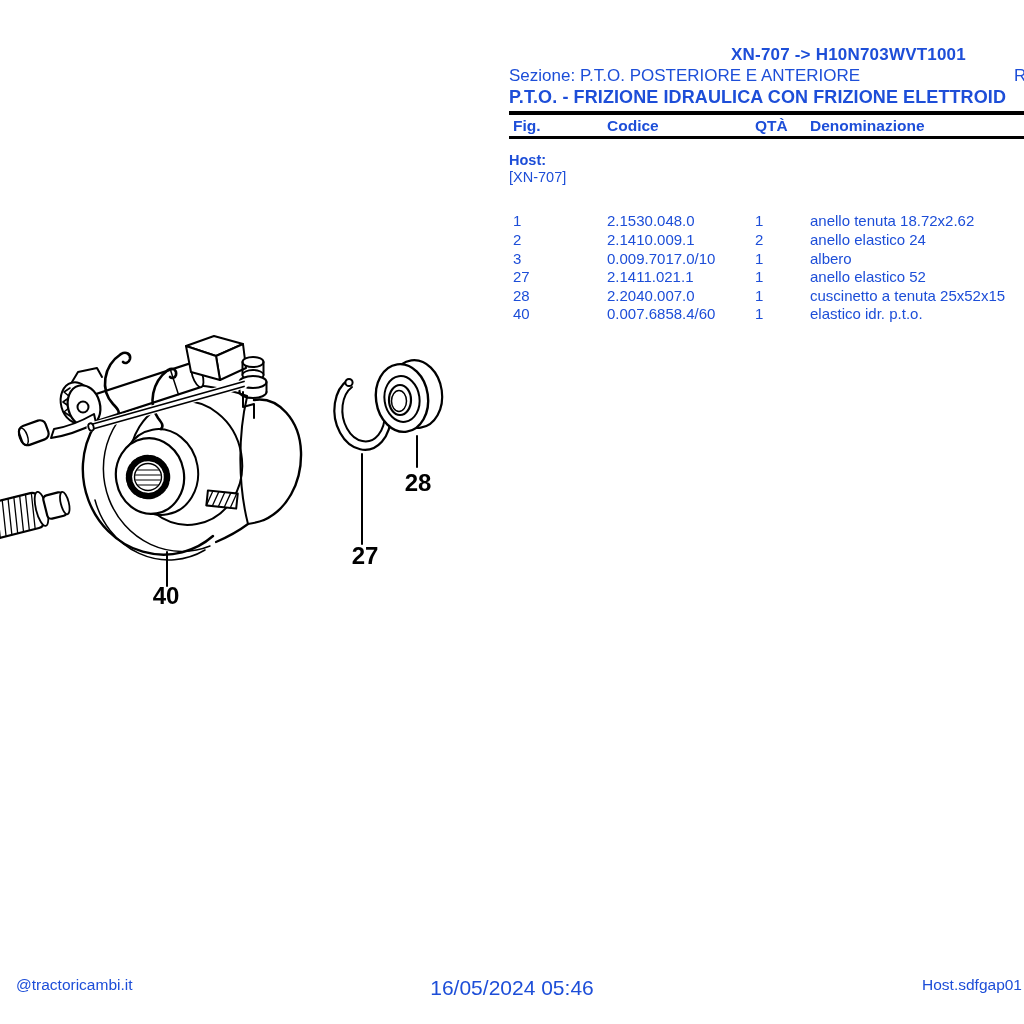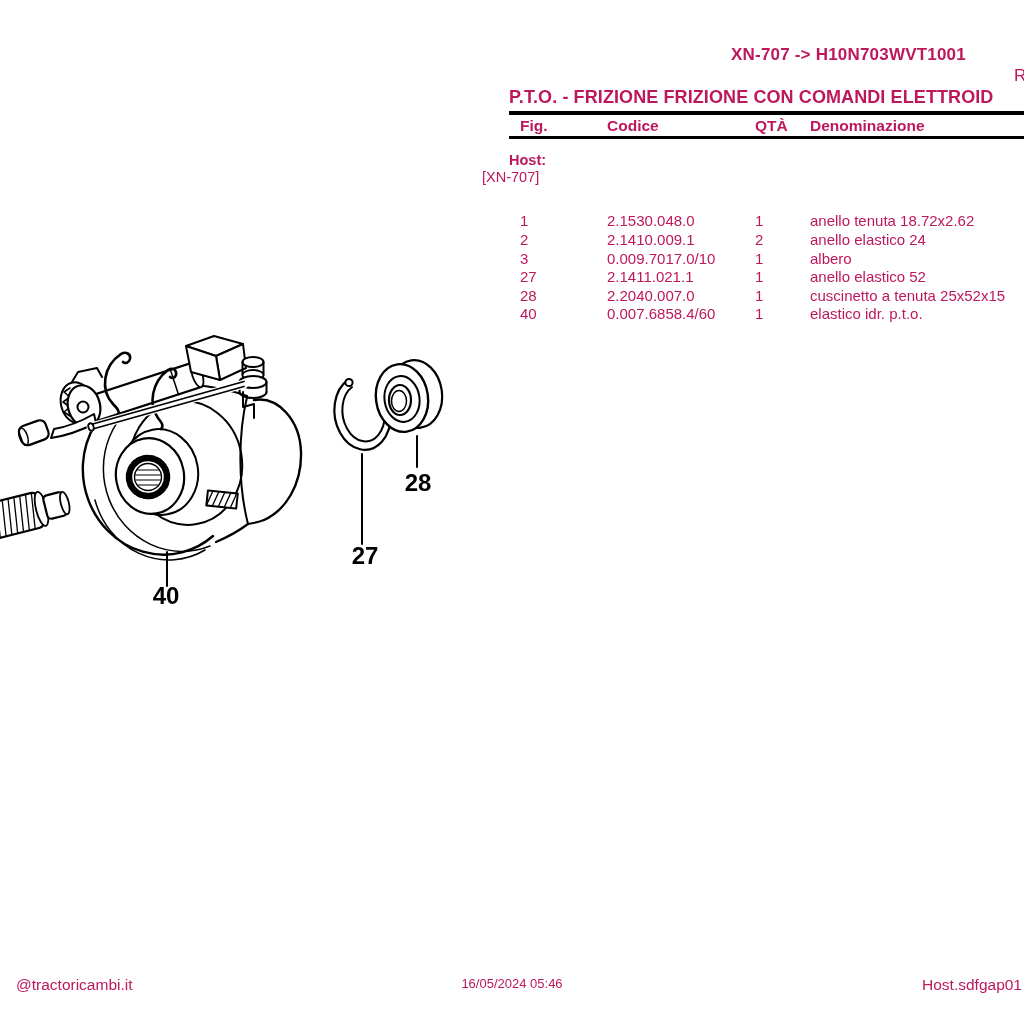--- a/index.html
+++ b/index.html
@@ -1,54 +1,55 @@
 <!DOCTYPE html>
 <html><head>
 <meta charset="utf-8">
 <style>
   html,body{margin:0;padding:0;background:#fff;}
   .page{
     position:relative;width:1024px;height:1024px;background:#fff;
-    font-family:"Liberation Sans",sans-serif;color:#be185d;overflow:hidden;
+    font-family:"Liberation Sans",sans-serif;color:#1d4ed8;overflow:hidden;
   }
   .abs{position:absolute;white-space:nowrap;}
   
   .model-code{left:731px;top:45px;font-size:17px;font-weight:bold;letter-spacing:.2px;}
   .section-line{left:509px;top:66px;font-size:17px;}
   .section-right{left:1014px;top:66px;font-size:17px;}
   .doc-title{left:509px;top:87px;width:515px;overflow:hidden;font-size:18px;font-weight:bold;letter-spacing:.1px;}
   .rule{left:509px;width:515px;background:#000;}
   .rule-top{top:111px;height:4px;}
   .rule-mid{top:136px;height:3px;}
   
   .thead{left:509px;top:117px;width:515px;height:17px;font-size:15.5px;font-weight:bold;}
   .trow{position:absolute;left:509px;width:515px;height:18px;font-size:15px;}
   .cell{position:absolute;top:0;white-space:nowrap;}
-  .c-fig{left:11px;}
+  .c-fig{left:4px;}
   .c-cod{left:98px;}
   .c-qta{left:246px;}
   .c-den{left:301px;}
   .note-label{left:509px;top:152px;font-size:14.5px;font-weight:bold;}
-  .note-value{left:482px;top:169px;font-size:14.5px;}
+  .note-value{left:509px;top:169px;font-size:14.5px;}
   
   .footer-left{left:16px;top:976px;font-size:15.5px;}
-  .footer-center{left:0;top:976px;width:1024px;text-align:center;font-size:13px;}
+  .footer-center{left:0;top:976px;width:1024px;text-align:center;font-size:21px;}
   .footer-right{right:2px;top:976px;font-size:15.5px;text-align:right;}
   
   .diagram{position:absolute;left:0;top:330px;width:470px;height:300px;}
   svg text{font-family:"Liberation Sans",sans-serif;font-weight:bold;font-size:24px;fill:#000;}
 </style>
 </head>
 <body>
 
 <div class="page">
 
   <div class="abs model-code">XN-707 -&gt; H10N703WVT1001</div>
+  <div class="abs section-line">Sezione: P.T.O. POSTERIORE E ANTERIORE</div>
   <div class="abs section-right">R</div>
-  <div class="abs doc-title">P.T.O. - FRIZIONE FRIZIONE CON COMANDI ELETTROID</div>
+  <div class="abs doc-title">P.T.O. - FRIZIONE IDRAULICA CON FRIZIONE ELETTROID</div>
 
   <div class="abs rule rule-top"></div>
 
   <div class="thead abs">
     <span class="cell c-fig">Fig.</span>
     <span class="cell c-cod">Codice</span>
     <span class="cell c-qta">QTÀ</span>
     <span class="cell c-den">Denominazione</span>
   </div>
 

